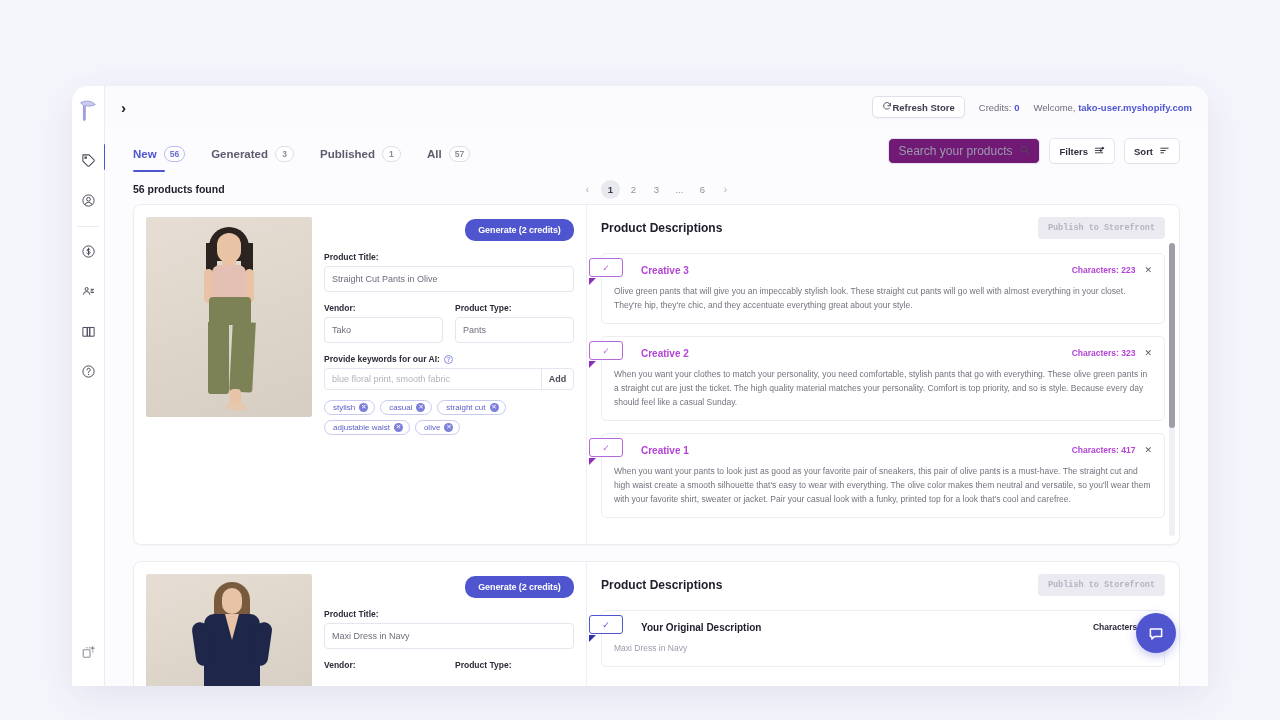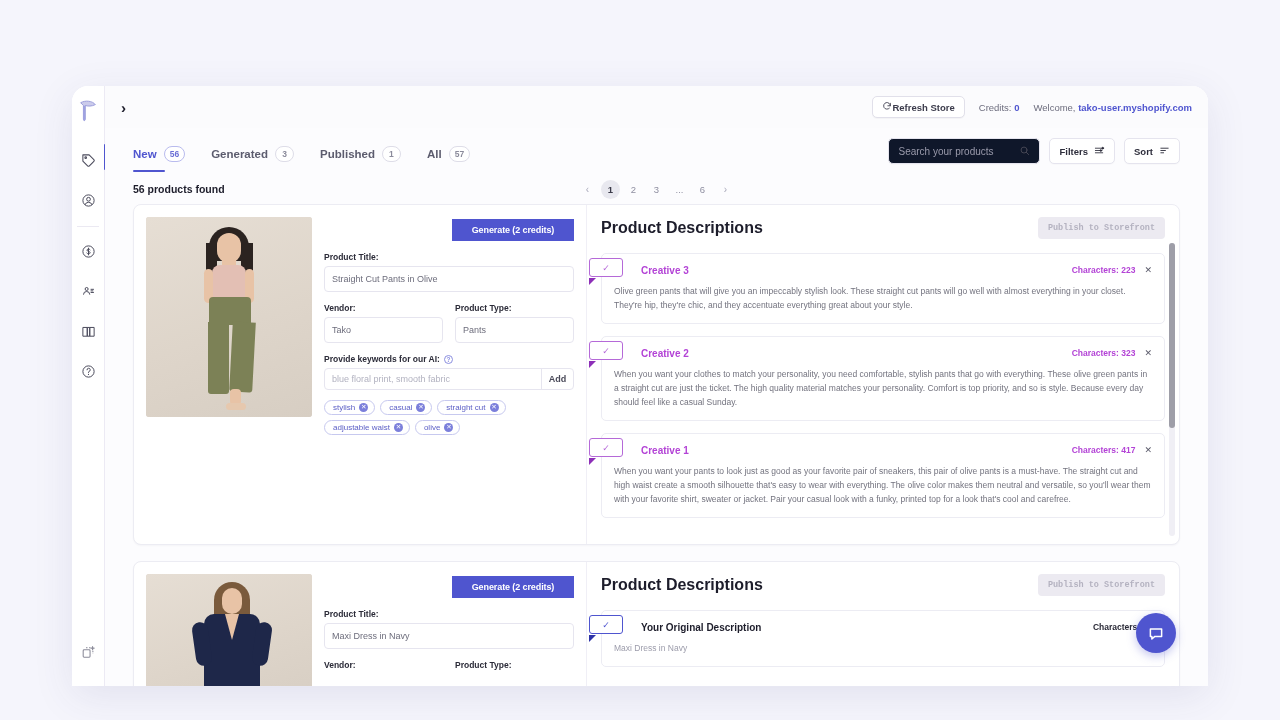--- a/index.html
+++ b/index.html
@@ -102,22 +102,22 @@
   }
   .tab.active { color: #4f55cf; }
   .tab.active .pill { border-color: #b9bbee; color: #6b6fd6; }
   .tab.active:after {
     content: ""; position: absolute; left: 0; right: 20px; bottom: 0;
     height: 2px; background: #4f55cf; border-radius: 2px;
   }
   .searchwrap { margin-left: auto; display: flex; align-items: center; gap: 9px; }
   .searchbox {
     width: 152px; height: 26px; border: 1px solid #e5e4ee; border-radius: 5px;
-    background: #0f172a; display: flex; align-items: center; padding: 0 9px;
-    font-size: 10px; color: #9a9aab;
+    background: #701a75; display: flex; align-items: center; padding: 0 9px;
+    font-size: 12px; color: #9a9aab;
     box-shadow: 0 1px 1px rgba(0,0,0,0.02);
   }
   .searchbox .sv { flex: 1; }
   .ctrl-btn {
     height: 26px; border: 1px solid #e5e4ee; border-radius: 5px; background: #fff;
     display: flex; align-items: center; gap: 6px; padding: 0 9px;
     font-size: 9.5px; color: #2e2e3c; font-weight: 700;
     box-shadow: 0 1px 1px rgba(0,0,0,0.02);
   }
 
@@ -150,22 +150,22 @@
     overflow: hidden;
   }
   .left-pane { width: 452px; padding: 12px; display: flex; gap: 12px; flex:none; }
   .thumb {
     width: 166px; height: 200px; border-radius: 3px; flex: none;
     overflow: hidden; background: #ded7cf; position: relative;
   }
   .thumb.short { height: 130px; }
   .form { flex: 1; padding-top: 2px; position: relative; }
   .gen-btn {
-    margin-left: auto; display: block; width: 122px; height: 22px;
-    background: #4f55cf; color: #fff; border-radius: 0; border: none;
+    margin-left: auto; display: block; width: 109px; height: 22px;
+    background: #4f55cf; color: #fff; border-radius: 10px; border: none;
     font-size: 9px; font-weight: 700; letter-spacing: -0.1px;
     line-height: 22px; text-align: center;
   }
   .flabel { font-size: 8.5px; font-weight: 700; color: #2b2b38; margin: 11px 0 4px; display: flex; align-items: center; gap: 4px; }
   .finput {
     height: 26px; border: 1px solid #e6e5ef; border-radius: 4px; background: #fff;
     display: flex; align-items: center; padding: 0 7px;
     font-size: 9px; color: #6d6d7c;
   }
   .two { display: flex; gap: 12px; }
@@ -187,21 +187,21 @@
     font-size: 6.5px; display: flex; align-items: center; justify-content: center; line-height: 1;
   }
   .help-ico {
     width: 9px; height: 9px; border-radius: 50%; border: 1px solid #8b8fe0;
     color: #8b8fe0; font-size: 6.5px; display: inline-flex; align-items: center; justify-content: center;
   }
 
   
   .right-pane { flex: 1; border-left: 1px solid #f0eff6; padding: 12px 14px 14px; position: relative; }
   .rp-head { display: flex; align-items: center; margin-bottom: 14px; }
-  .rp-title { font-size: 16px; font-weight: bold; color: #1d1d2b; }
+  .rp-title { font-size: 12px; font-weight: bold; color: #1d1d2b; }
   .pub-btn {
     margin-left: auto; background: #eceaf1; color: #b4b2c0; border: none; border-radius: 4px;
     font-size: 8.5px; font-weight: 600; padding: 6px 10px; font-family: Liberation Mono, monospace;
   }
   .creative {
     border: 1px solid #ececf3; border-radius: 5px; margin-bottom: 12px;
     padding: 10px 12px 11px; position: relative; background: #fff;
   }
   .cr-head { display: flex; align-items: center; height: 12px; margin-bottom: 8px; }
   .check-tab {

